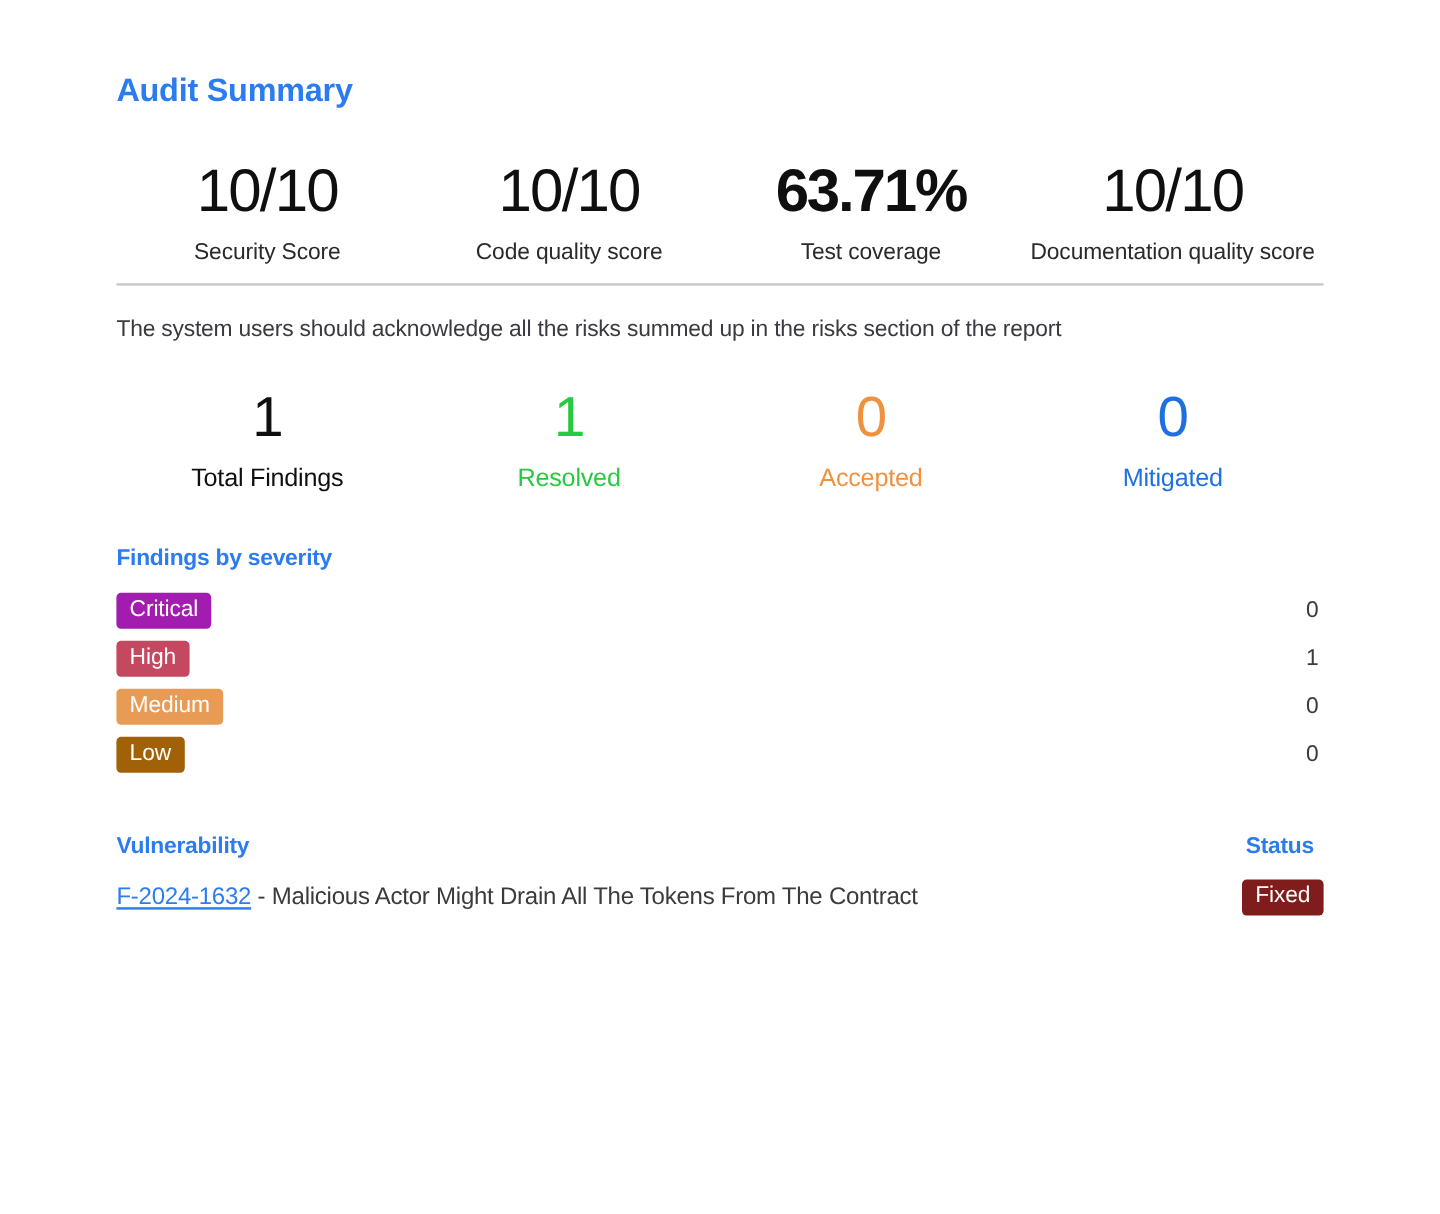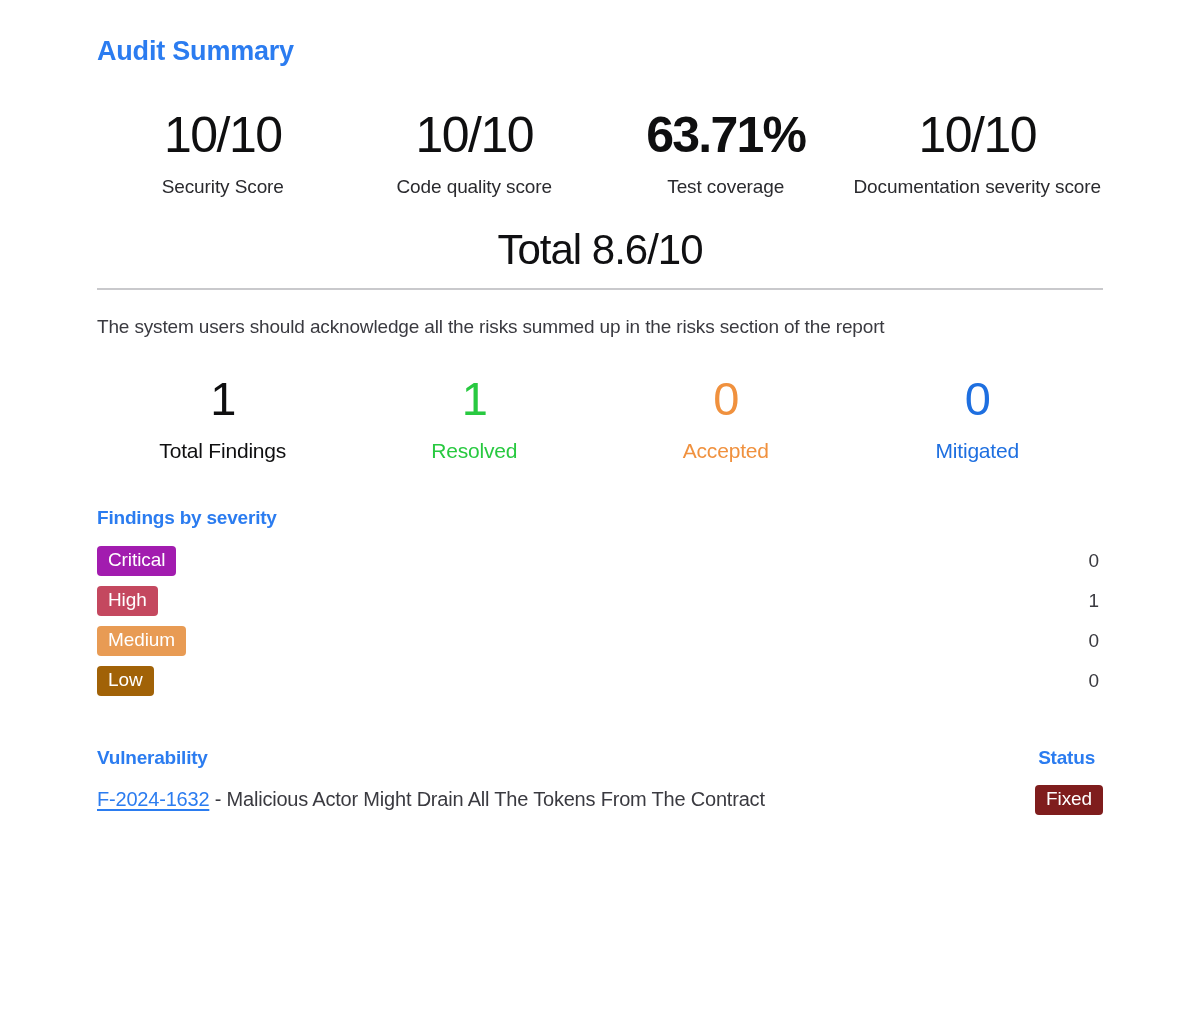--- a/index.html
+++ b/index.html
@@ -21,21 +21,21 @@
   }
 
   
   .section-heading {
     color: #2b7cf0;
     font-size: 27px;
     font-weight: bold;
     letter-spacing: -0.2px;
   }
 
-  #audit-summary-title { padding-top: 36px; }
+  #audit-summary-title { padding-top: 60px; }
 
   
   .score-row {
     display: flex;
     width: 1006px;
     margin-top: 42px;
   }
   .score-cell {
     flex: 1 1 0;
     text-align: center;
@@ -186,25 +186,24 @@
       <div class="score-cell">
         <div class="score-value">10/10</div>
         <div class="score-label">Code quality score</div>
       </div>
       <div class="score-cell">
         <div class="score-value heavy">63.71%</div>
         <div class="score-label">Test coverage</div>
       </div>
       <div class="score-cell">
         <div class="score-value">10/10</div>
-        <div class="score-label">Documentation severity score</div>
-      </div>
-    </div>
-
-  <div class="total-line">Total 8.6/10</div>
+        <div class="score-label">Documentation quality score</div>
+      </div>
+    </div>
+
 
   <div class="divider"></div>
 
   <p class="note">The system users should acknowledge all the risks summed up in the risks section of the report</p>
 
   <div class="counter-row">
       <div class="counter-cell">
         <div class="counter-value" style="color: rgb(15, 15, 16);">1</div>
         <div class="counter-label" style="color: rgb(15, 15, 16);">Total Findings</div>
       </div>

